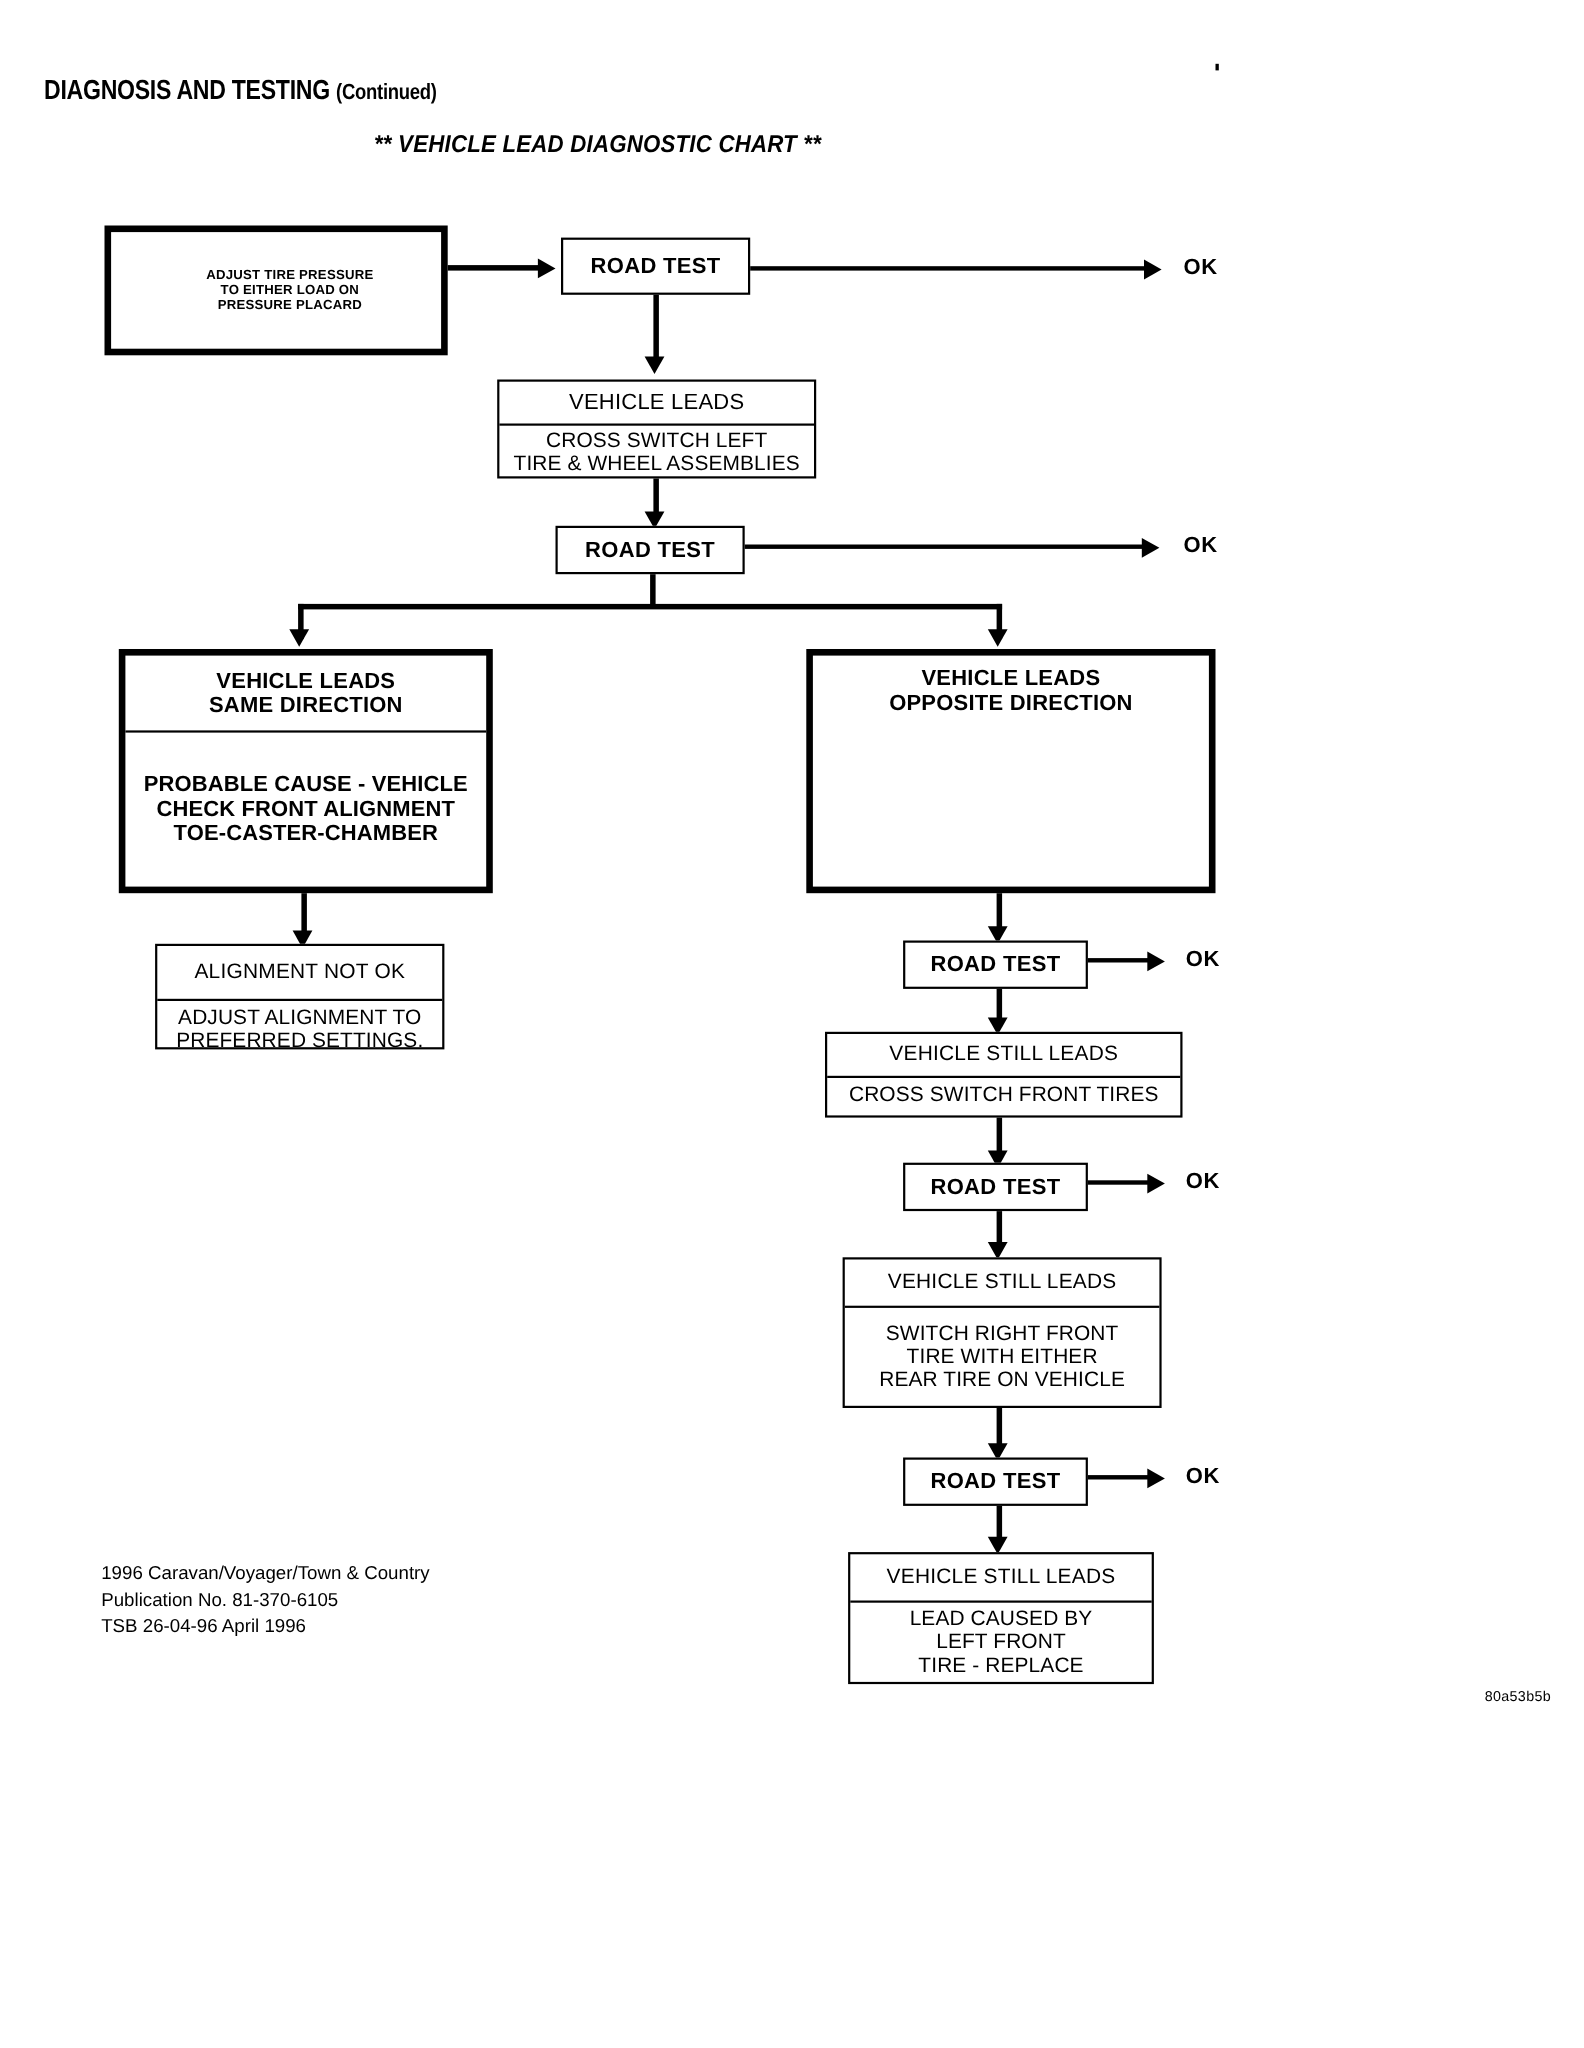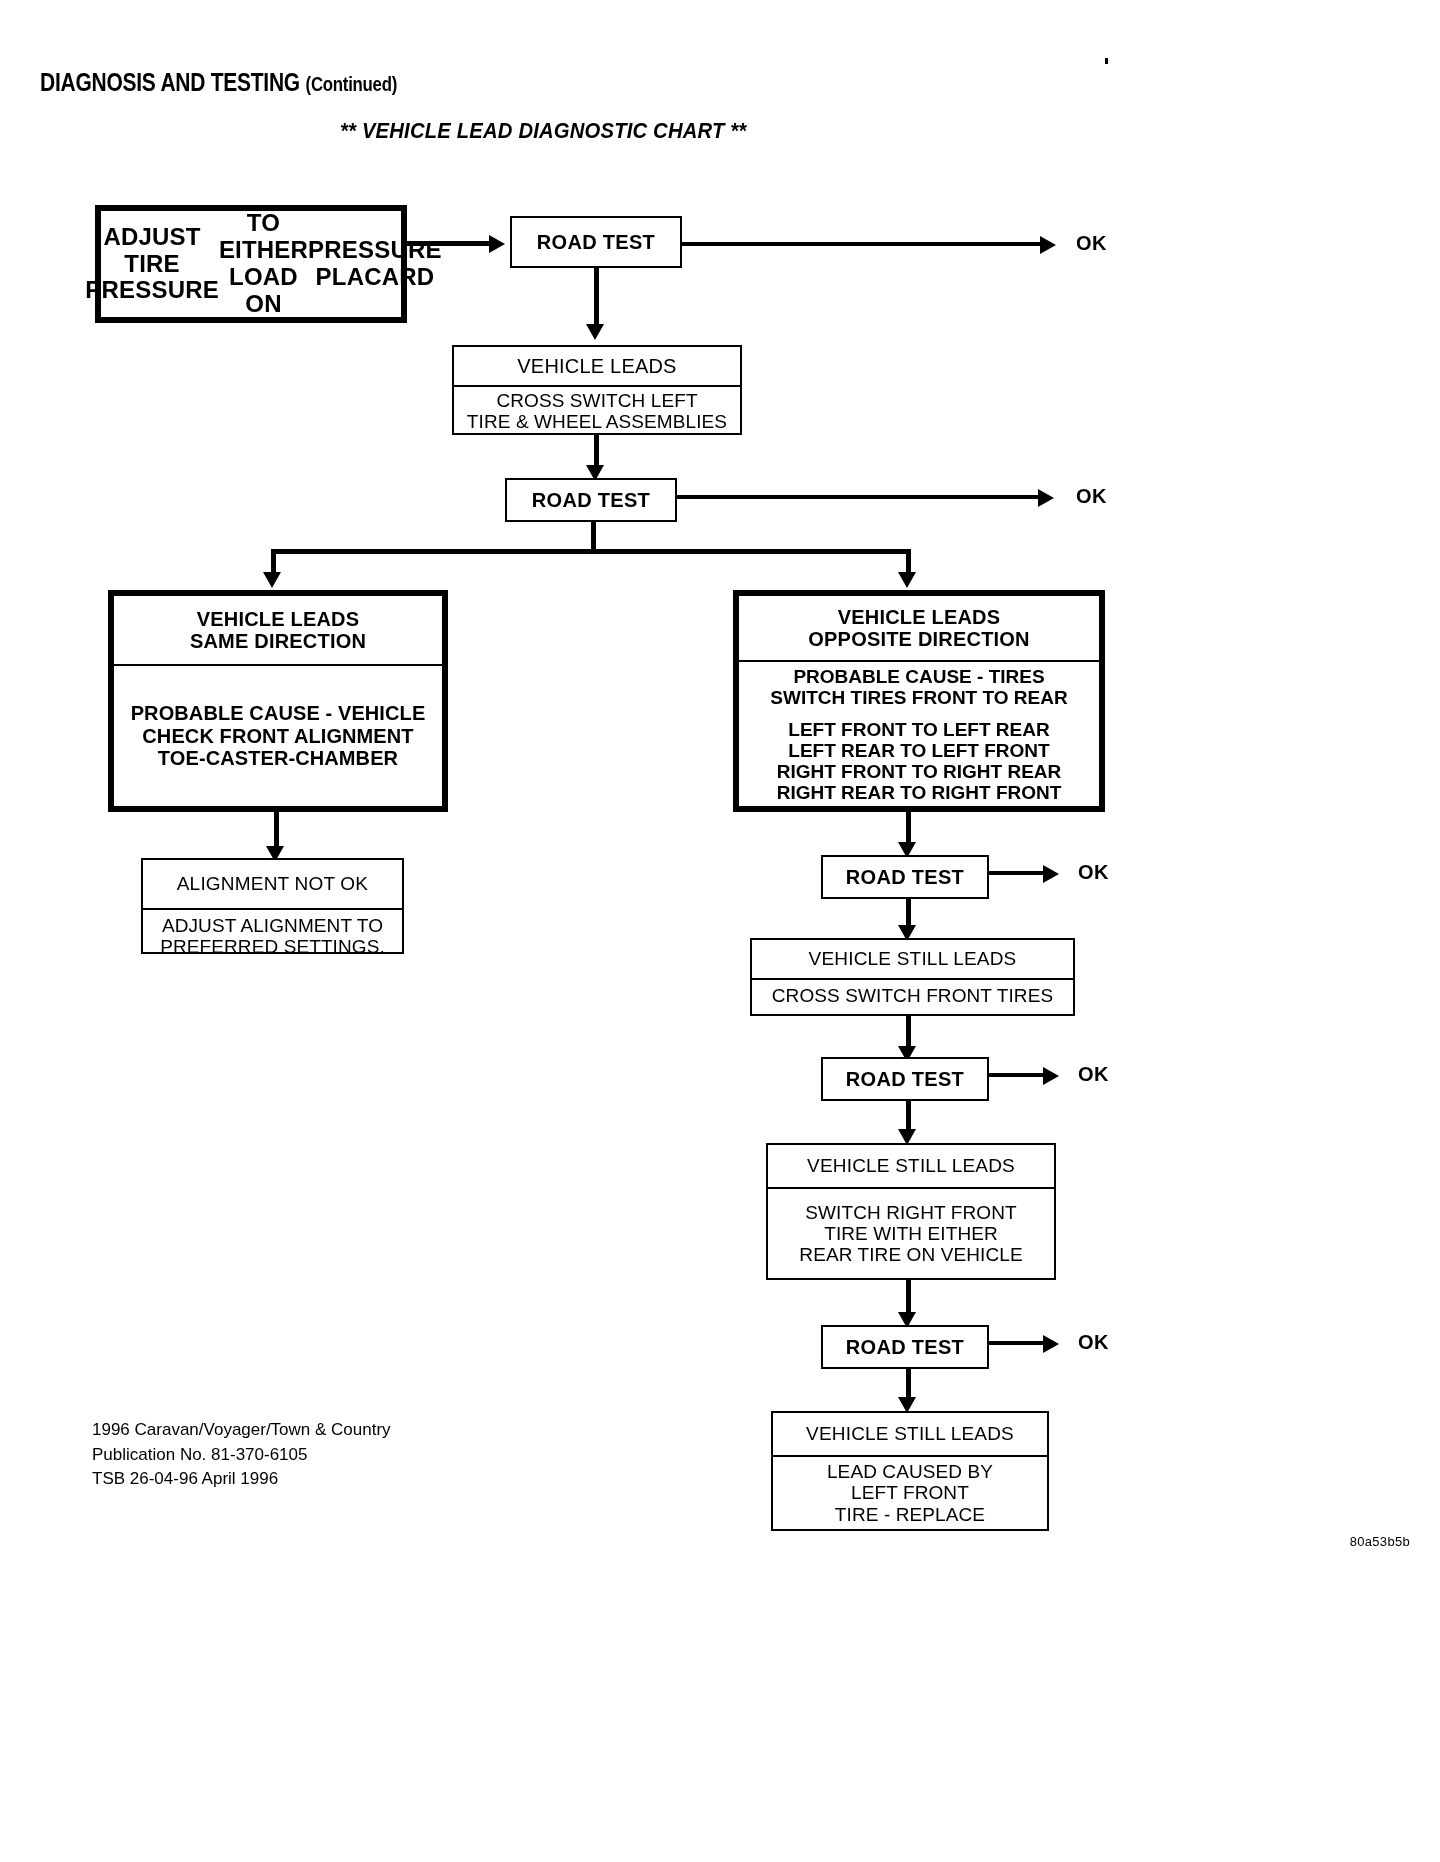--- a/index.html
+++ b/index.html
@@ -52,21 +52,21 @@
   <div class="dot"></div>
 
   <div class="subhead">
     <span>DIAGNOSIS AND TESTING</span>
     <span class="cont">(Continued)</span>
   </div>
 
   <div class="charttitle">**   VEHICLE LEAD DIAGNOSTIC CHART   **</div>
 
   <div class="box thick" style="left:95px;top:205px;width:312px;height:118px;">
-    <div class="seg lbl t-bold" style="height:100%;flex-direction:row;font-size:24px;letter-spacing:.2px;padding-left:25px;">
+    <div class="seg lbl t-bold" style="height:100%;flex-direction:column;font-size:12px;letter-spacing:.2px;padding-left:25px;">
       <span>ADJUST TIRE PRESSURE</span>
       <span>TO EITHER LOAD ON</span>
       <span>PRESSURE PLACARD</span>
     </div>
   </div>
 
   <div class="h" style="left:407px;top:241px;width:85px;"></div>
   <div class="arrow-r" style="left:489px;top:235px;"></div>
 
   <div class="box" style="left:510px;top:216px;width:172px;height:52px;">
@@ -127,29 +127,20 @@
       <span>ADJUST ALIGNMENT TO</span>
       <span>PREFERRED SETTINGS.</span>
     </div>
   </div>
 
   <div class="box thick" style="left:733px;top:590px;width:372px;height:222px;">
     <div class="seg lbl t-bold" style="height:64px;flex-direction:column;font-size:20px;letter-spacing:.2px;">
       <span>VEHICLE LEADS</span>
       <span>OPPOSITE DIRECTION</span>
     </div>
-    <div class="seg div lbl t-bold" style="height:146px;flex-direction:column;font-size:19px;letter-spacing:0;justify-content:flex-start;padding-top:4px;">
-      <span>PROBABLE CAUSE - TIRES</span>
-      <span>SWITCH TIRES FRONT TO REAR</span>
-      <span style="height:10px;"></span>
-      <span>LEFT FRONT TO LEFT REAR</span>
-      <span>LEFT REAR TO LEFT FRONT</span>
-      <span>RIGHT FRONT TO RIGHT REAR</span>
-      <span>RIGHT REAR TO RIGHT FRONT</span>
-    </div>
   </div>
 
   <div class="v" style="left:906px;top:812px;height:38px;"></div>
   <div class="arrow-d" style="left:898px;top:842px;"></div>
 
   <div class="box" style="left:821px;top:855px;width:168px;height:44px;">
     <div class="seg t-bold" style="height:100%;font-size:20px;letter-spacing:.3px;">ROAD TEST</div>
   </div>
   <div class="h thin" style="left:989px;top:871px;width:56px;"></div>
   <div class="arrow-r" style="left:1043px;top:865px;"></div>

